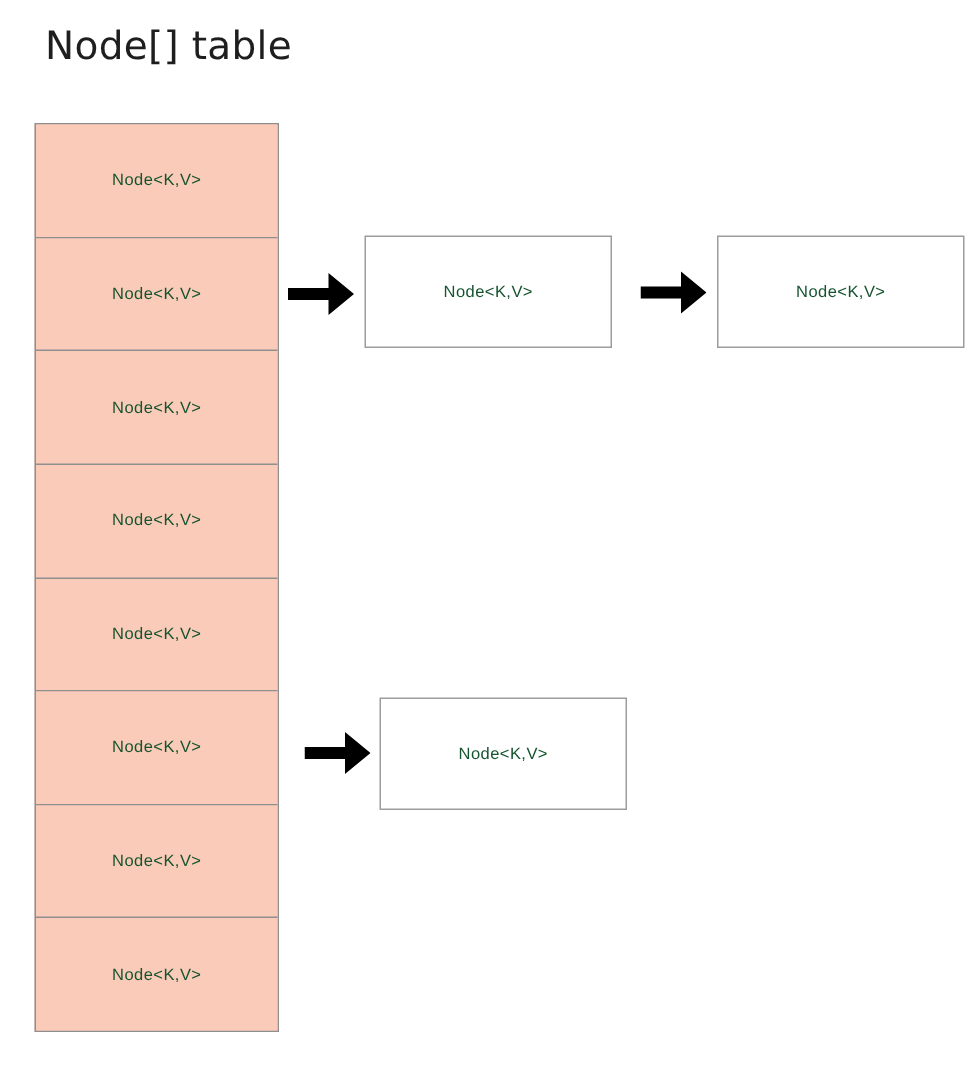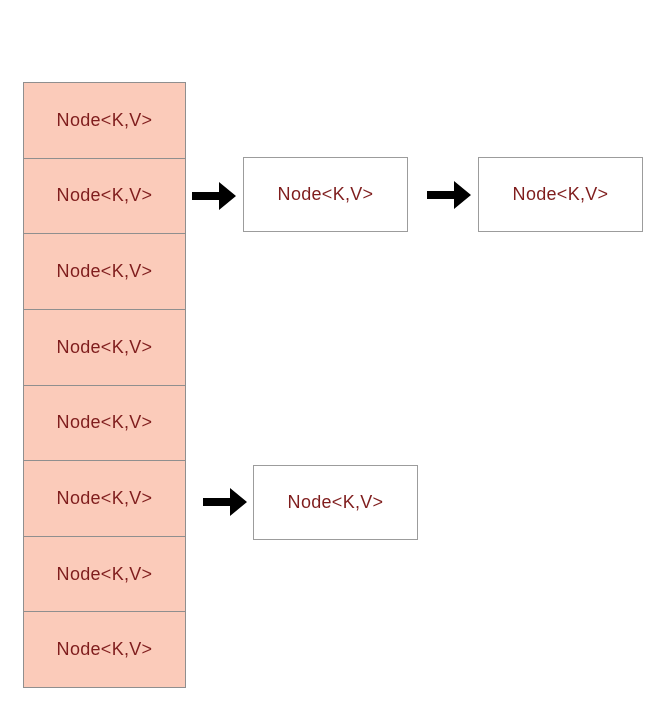--- a/index.html
+++ b/index.html
@@ -41,22 +41,22 @@
   .bucket-cell {
     flex: 1;
     border-bottom: 1px solid #8f8f8f;
     background: #fbcbba;
     display: flex;
     align-items: center;
     justify-content: center;
   }
   .bucket-cell:last-child { border-bottom: none; }
   .node-label {
-    font-size: 18px;
-    color: #7f1d1d;
+    font-size: 11px;
+    color: #14532d;
     letter-spacing: 0.3px;
     white-space: nowrap;
   }
   .chain-box {
     position: absolute;
     width: 165px;
     height: 75px;
     background: #ffffff;
     border: 1px solid #9c9c9c;
     display: flex;
@@ -74,20 +74,21 @@
   .arrow1 { left: 192px; top: 178px; }
   .arrow2 { left: 427px; top: 177px; }
   .arrow3 { left: 203px; top: 484px; }
   .arrow svg { display: block; width: 100%; height: 100%; }
 </style>
 </head>
 <body>
 
 <div class="canvas">
 
+  <div class="title">Node[] table</div>
 
   <div class="node-array">
     <div class="bucket-cell">
       <span class="node-label">Node&lt;K,V&gt;</span>
     </div>
     <div class="bucket-cell">
       <span class="node-label">Node&lt;K,V&gt;</span>
     </div>
     <div class="bucket-cell">
       <span class="node-label">Node&lt;K,V&gt;</span>

